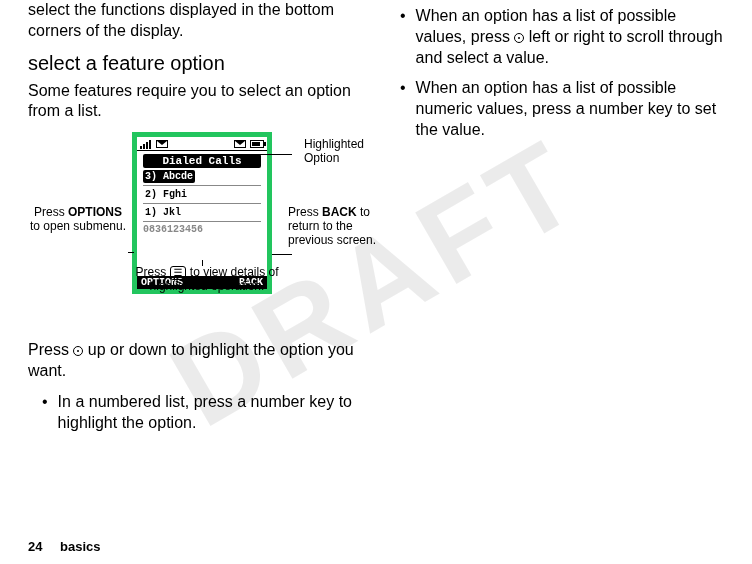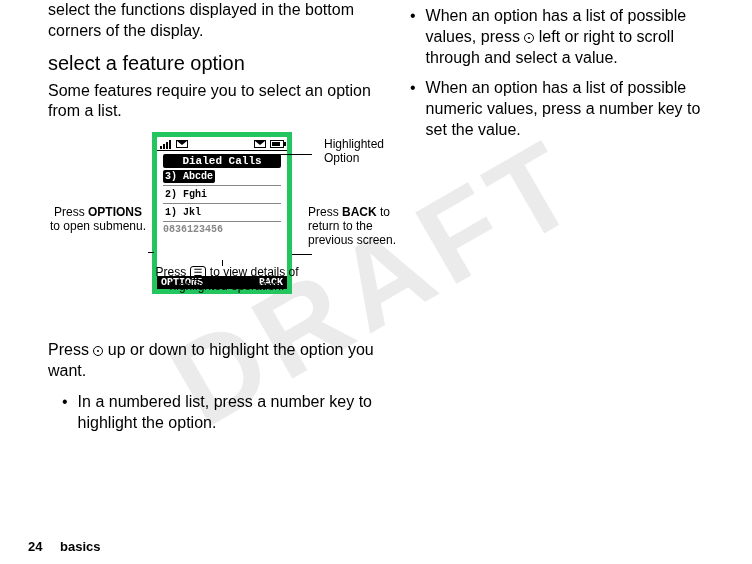--- a/index.html
+++ b/index.html
@@ -1,19 +1,19 @@
 <!DOCTYPE html>
 <html><head>
 <meta charset="utf-8">
 <style>
   * { margin:0; padding:0; box-sizing:border-box; }
   html,body { width:752px; height:564px; font-family:Arial,Helvetica,sans-serif; color:#000; background:#fff; position:relative; }
   .watermark { position:absolute; top:50%; left:50%; transform:translate(-50%,-50%) rotate(-30deg); font-size:120px; font-weight:bold; color:rgba(0,0,0,0.08); pointer-events:none; letter-spacing:8px; z-index:0; }
   .page { position:relative; z-index:1; padding:0 28px 10px 28px; height:100%; }
-  .cols { display:flex; gap:20px;margin-left:20px; }
+  .cols { display:flex; gap:20px; }
   .col { flex:1; }
   p { font-size:16px; line-height:1.3; margin-bottom:10px; }
   h2 { font-size:20px; font-weight:normal; margin:10px 0 6px 0; }
   ul { list-style:none; margin-top:6px; }
   ul li { display:flex; font-size:16px; line-height:1.3; margin-bottom:10px; }
   ul li::before { content:"•"; margin:0 10px 0 14px; }
   .footer { position:absolute; bottom:10px; left:28px; font-size:13px; }
   .footer .pn { font-weight:bold; margin-right:14px; }
   .footer .sec { font-weight:bold; }
 

